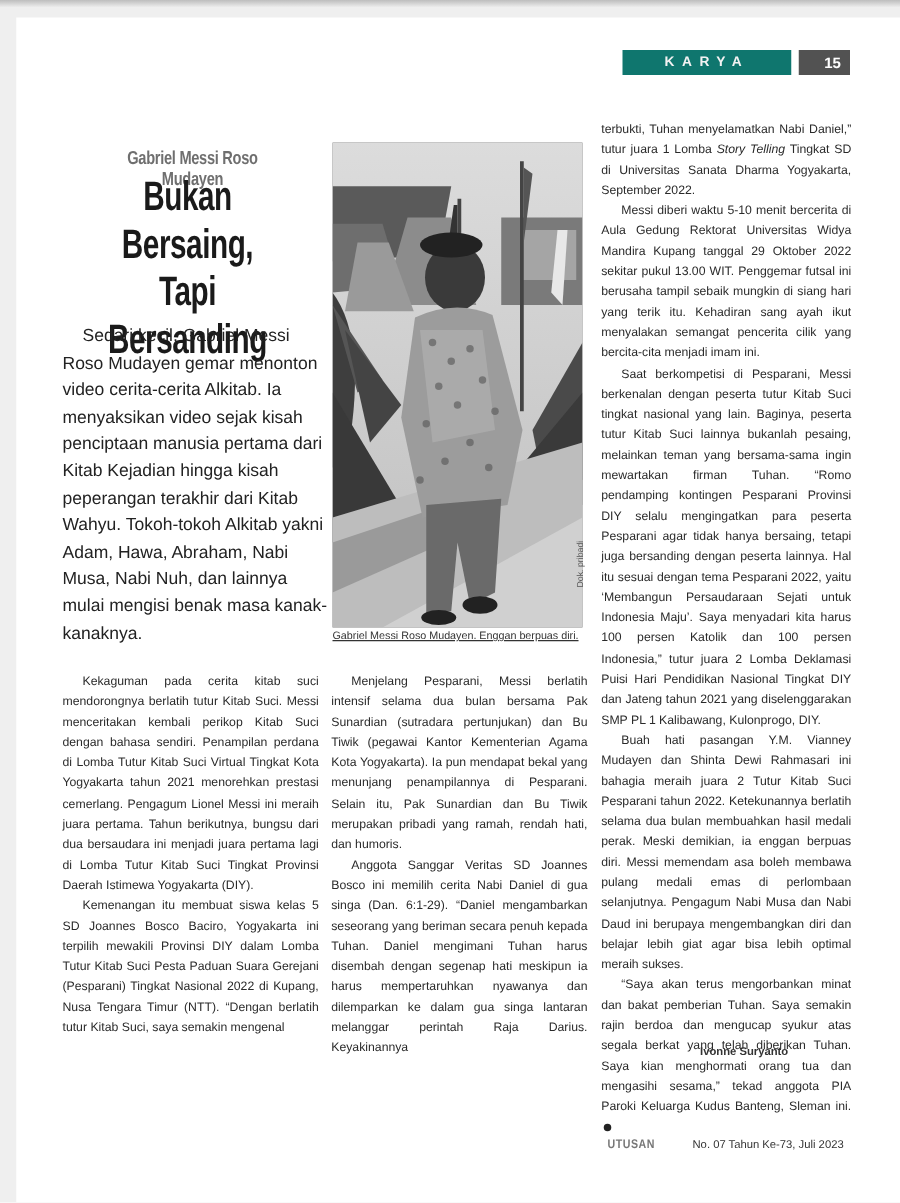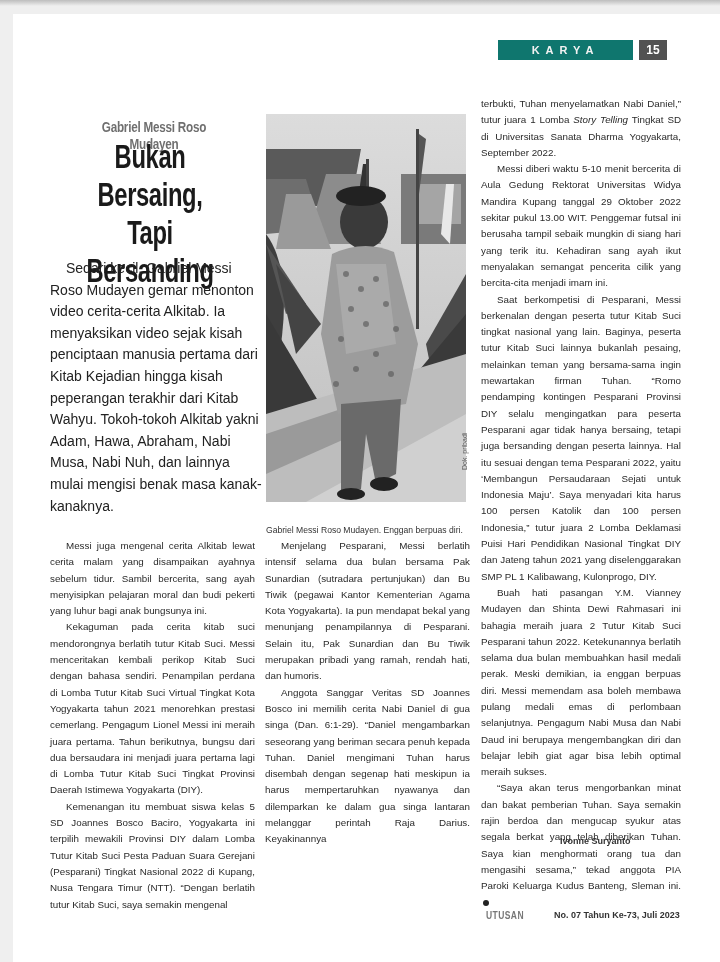--- a/index.html
+++ b/index.html
@@ -20,21 +20,21 @@
   .section-bar {
     position: absolute; left: 498px; top: 40px; width: 135px; height: 20px;
     background: #0f766e; color: #f2f2f2;
     font-size: 11px; font-weight: bold; letter-spacing: 6px;
     display: flex; align-items: center; justify-content: center;
   }
   .page-num {
     position: absolute; left: 639px; top: 40px; width: 28px; height: 20px;
     background: #525252; color: #ffffff;
     font-size: 12px; font-weight: bold;
-    display: flex; align-items: center; justify-content: center;
+    display: flex; align-items: center; justify-content: center; padding-left: 13px;
   }
   .kicker {
     position: absolute; left: 54px; top: 118px; width: 200px;
     font-family: "Liberation Sans", sans-serif; font-size: 15px; font-weight: bold;
     color: #6f6f6f; text-align: center; transform: scaleX(0.78); transform-origin: center;
     letter-spacing: -0.3px;
   }
   .headline {
     position: absolute; left: 40px; top: 138px; width: 220px;
     font-family: "Liberation Sans", sans-serif; font-size: 33px; font-weight: bold;
@@ -50,22 +50,22 @@
     position: absolute; left: 266px; top: 114px; width: 200px; height: 388px;
     overflow: hidden; background: #8a8a8a;
   }
   .photo svg { display: block; }
   .photo-credit {
     position: absolute; left: 461px; top: 470px;
     font-size: 7px; color: #555; transform: rotate(-90deg); transform-origin: left top;
     white-space: nowrap;
   }
   .caption {
-    position: absolute; left: 266px; top: 525px; width: 210px;
-    font-size: 8.6px; color: #333; white-space: nowrap;
+    position: absolute; left: 266px; top: 503px; width: 210px;
+    font-size: 8.6px; color: #333; white-space: nowrap; text-decoration: underline;
   }
   .col {
     position: absolute; font-size: 9.8px; line-height: 16.3px; color: #2a2a2a;
     text-align: justify;
   }
   .col p { margin: 0; text-indent: 16px; }
   .col p.noindent { text-indent: 0; }
   .col1 { left: 50px; top: 538px; width: 205px; }
   .col2 { left: 265px; top: 538px; width: 205px; }
   .col3 { left: 481px; top: 96px; width: 200px; }
@@ -75,21 +75,21 @@
     position: absolute; left: 560px; top: 836px; width: 121px; text-align: left;
     font-size: 9px; font-weight: bold; color: #333;
   }
   .footer-brand {
     position: absolute; left: 486px; top: 910px;
     font-size: 10px; font-weight: bold; color: #777; letter-spacing: 0.5px;
     transform: scaleX(0.85); transform-origin: left;
   }
   .footer-issue {
     position: absolute; left: 554px; top: 910px;
-    font-size: 9px; color: #333; font-weight: bold;
+    font-size: 9px; color: #333; font-weight: normal;
   }
 </style>
 </head>
 <body>
 
 <div class="topshade"></div>
 
 <div class="page"></div>
 
 <div class="section-bar">KARYA</div>
@@ -164,21 +164,20 @@
     <path d="M75,290 L135,285 L130,360 L110,370 L100,320 L95,375 L75,378 Z" fill="#6a6a6a"></path>
 
     <ellipse cx="118" cy="370" rx="14" ry="7" fill="#222"></ellipse>
     <ellipse cx="85" cy="380" rx="14" ry="6" fill="#222"></ellipse>
   </svg>
 </div>
 <div class="photo-credit">Dok. pribadi</div>
 <div class="caption">Gabriel Messi Roso Mudayen. Enggan berpuas diri.</div>
 
 <div class="col col1">
-  <p>Messi juga mengenal cerita Alkitab lewat cerita malam yang disampaikan ayahnya sebelum tidur. Sambil bercerita, sang ayah menyisipkan pelajaran moral dan budi pekerti yang luhur bagi anak bungsunya ini.</p>
   <p>Kekaguman pada cerita kitab suci mendorongnya berlatih tutur Kitab Suci. Messi menceritakan kembali perikop Kitab Suci dengan bahasa sendiri. Penampilan perdana di Lomba Tutur Kitab Suci Virtual Tingkat Kota Yogyakarta tahun 2021 menorehkan prestasi cemerlang. Pengagum Lionel Messi ini meraih juara pertama. Tahun berikutnya, bungsu dari dua bersaudara ini menjadi juara pertama lagi di Lomba Tutur Kitab Suci Tingkat Provinsi Daerah Istimewa Yogyakarta (DIY).</p>
   <p>Kemenangan itu membuat siswa kelas 5 SD Joannes Bosco Baciro, Yogyakarta ini terpilih mewakili Provinsi DIY dalam Lomba Tutur Kitab Suci Pesta Paduan Suara Gerejani (Pesparani) Tingkat Nasional 2022 di Kupang, Nusa Tengara Timur (NTT). “Dengan berlatih tutur Kitab Suci, saya semakin mengenal</p>
 </div>
 
 <div class="col col2">
   <p>Menjelang Pesparani, Messi berlatih intensif selama dua bulan bersama Pak Sunardian (sutradara pertunjukan) dan Bu Tiwik (pegawai Kantor Kementerian Agama Kota Yogyakarta). Ia pun mendapat bekal yang menunjang penampilannya di Pesparani. Selain itu, Pak Sunardian dan Bu Tiwik merupakan pribadi yang ramah, rendah hati, dan humoris.</p>
   <p>Anggota Sanggar Veritas SD Joannes Bosco ini memilih cerita Nabi Daniel di gua singa (Dan. 6:1-29). “Daniel mengambarkan seseorang yang beriman secara penuh kepada Tuhan. Daniel mengimani Tuhan harus disembah dengan segenap hati meskipun ia harus mempertaruhkan nyawanya dan dilemparkan ke dalam gua singa lantaran melanggar perintah Raja Darius. Keyakinannya</p>
 </div>
 
 <div class="col col3">

